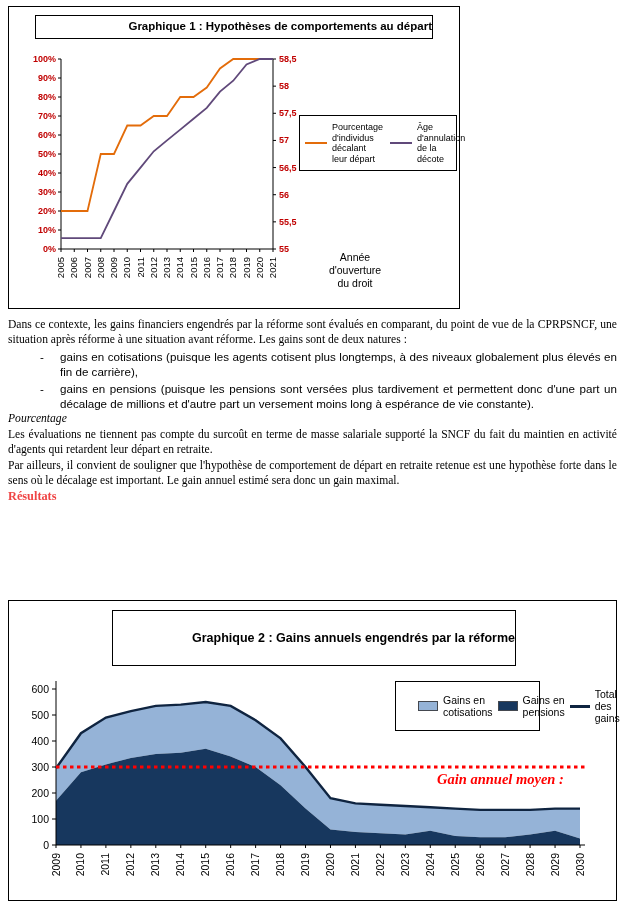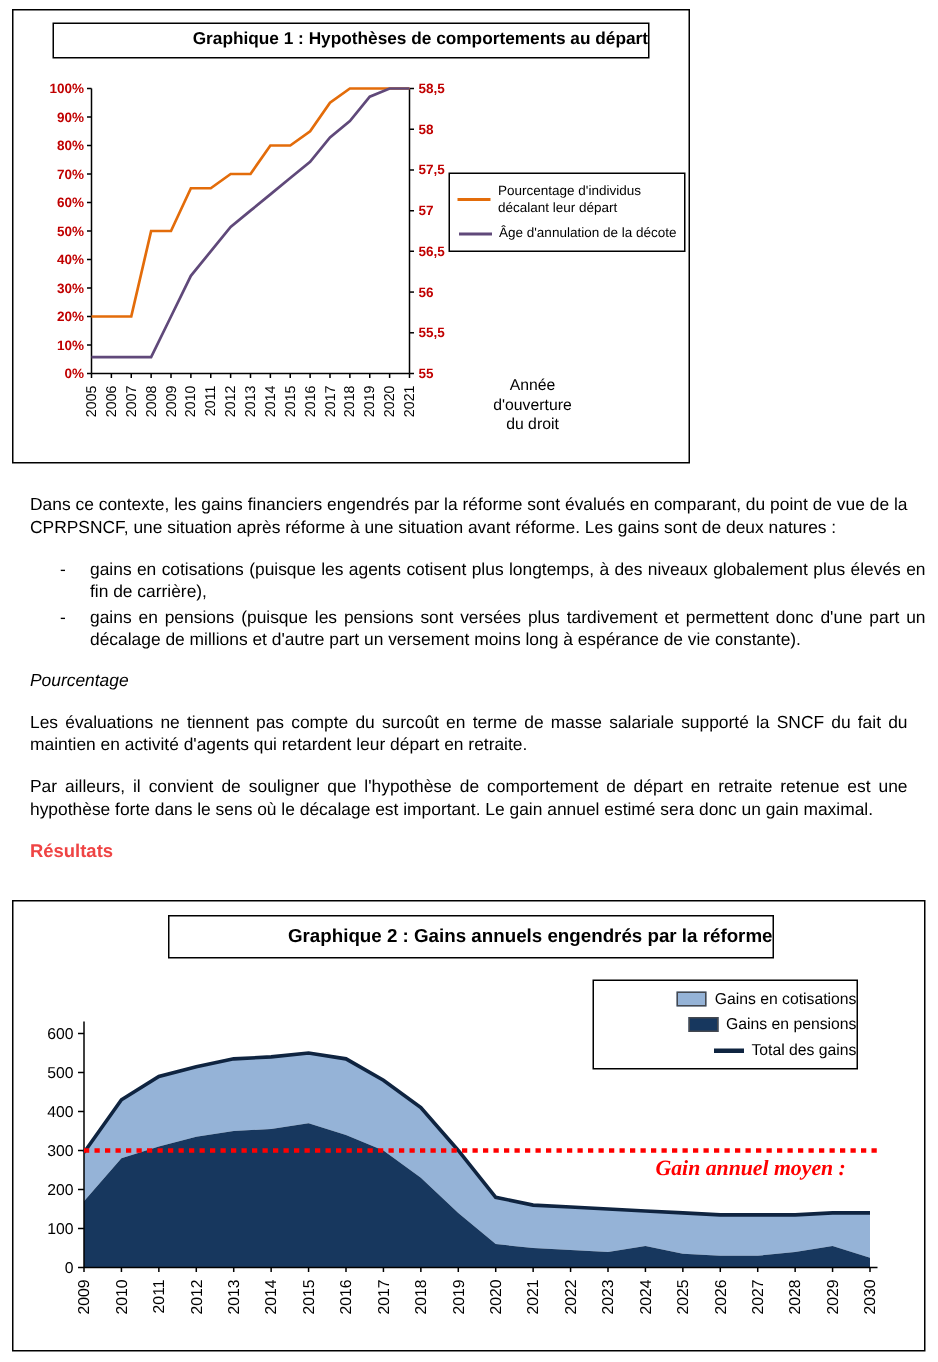--- a/index.html
+++ b/index.html
@@ -10,35 +10,35 @@
   .chart-frame{position:absolute;background:#fff;border:1px solid #000;}
   #g1{left:8px;top:6px;width:452px;height:303px;}
   #g2{left:8px;top:600px;width:609px;height:301px;}
 
   svg.chart{position:absolute;left:0;top:0;}
   svg text{font-family:"Liberation Sans",sans-serif;}
 
   .title-box{position:absolute;border:1px solid #000;background:#fff;text-align:right;font-weight:bold;
              display:flex;flex-direction:column;justify-content:center;line-height:1.35;}
   #g1-title{left:26px;top:8px;width:398px;height:24px;font-size:11.5px;}
-  #g2-title{left:103px;top:9px;width:404px;height:29px;font-size:12.5px;}
-
-  .legend{position:absolute;border:1px solid #000;background:#fff;display:flex;flex-direction:column;align-items:flex-end;}
+  #g2-title{left:103px;top:9px;width:404px;height:56px;font-size:12.5px;}
+
+  .legend{position:absolute;border:1px solid #000;background:#fff;display:flex;}
   #g1-legend{left:290px;top:108px;width:158px;padding:6px 5px;gap:7px;font-size:9px;line-height:1.18;}
-  #g2-legend{left:386px;top:52px;width:177px;padding:6px 0;gap:5px;font-size:10.5px;}
+  #g2-legend{left:386px;top:80px;width:145px;padding:6px 22px;gap:5px;font-size:10.5px;}
   .legend-item{display:flex;align-items:center;gap:5px;}
   .line-sample{width:22px;height:0;border-top:2px solid #000;flex:0 0 auto;}
   .box-sample{width:20px;height:10px;flex:0 0 auto;border:1px solid #44484f;}
   .total-sample{width:20px;height:3px;flex:0 0 auto;}
 
   #g1-xlabel{position:absolute;left:294px;top:244px;width:104px;font-weight:normal;font-size:10.5px;
              text-align:center;white-space:pre-line;line-height:1.25;}
 
   .textblock{position:absolute;left:8px;top:317px;width:609px;font-size:11.6px;line-height:1.33;text-align:justify;}
-  .textblock p{margin:12px;}
+  .textblock p{margin:0;font-family:Liberation Serif, serif;}
   .bullet{display:flex;margin-top:1px;}
   .bullet .dash{flex:0 0 auto;width:20px;margin-left:32px;}
   .bullet .btxt{flex:1;text-align:justify;}
   .commentaires{font-style:italic;margin:14px 0 12px 56px;}
   .p2{margin-top:0;}
   .p3{margin-top:7px;}
   .resultats{font-weight:bold;color:#ef4444;margin-top:23px;font-size:12.3px;}
 
   #g2-annotation{position:absolute;left:428px;top:169px;width:152px;text-align:left;color:#FF0000;
                  font-family:"Liberation Serif",serif;font-style:italic;font-weight:bold;font-size:14.5px;line-height:1.3;}

